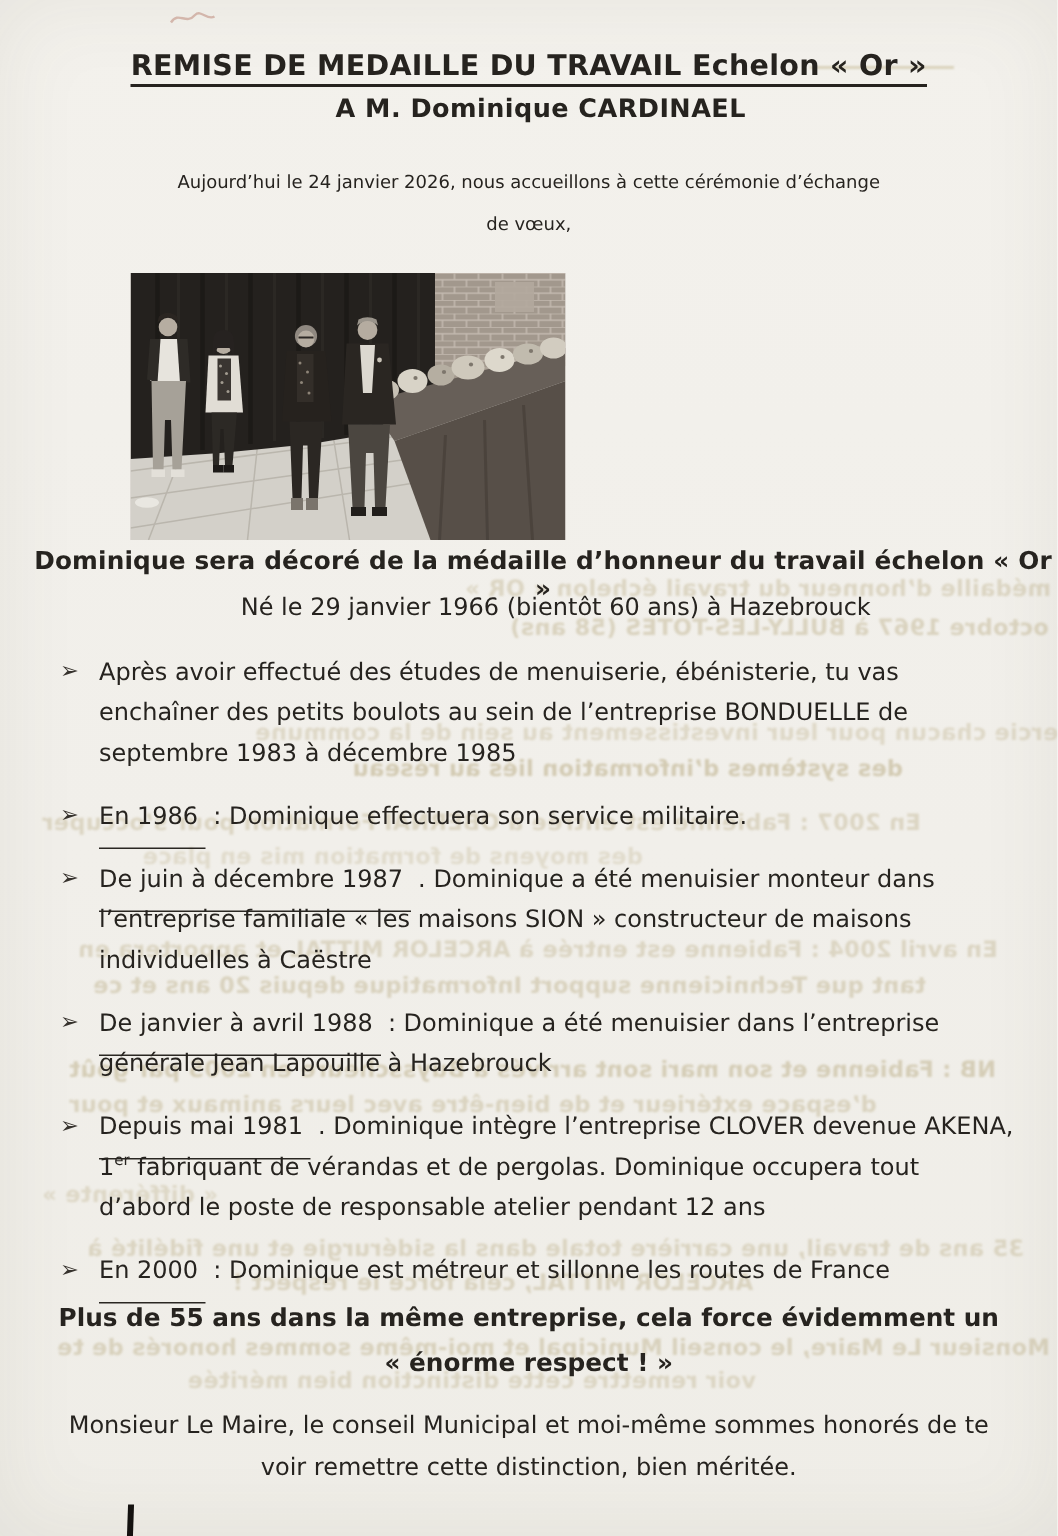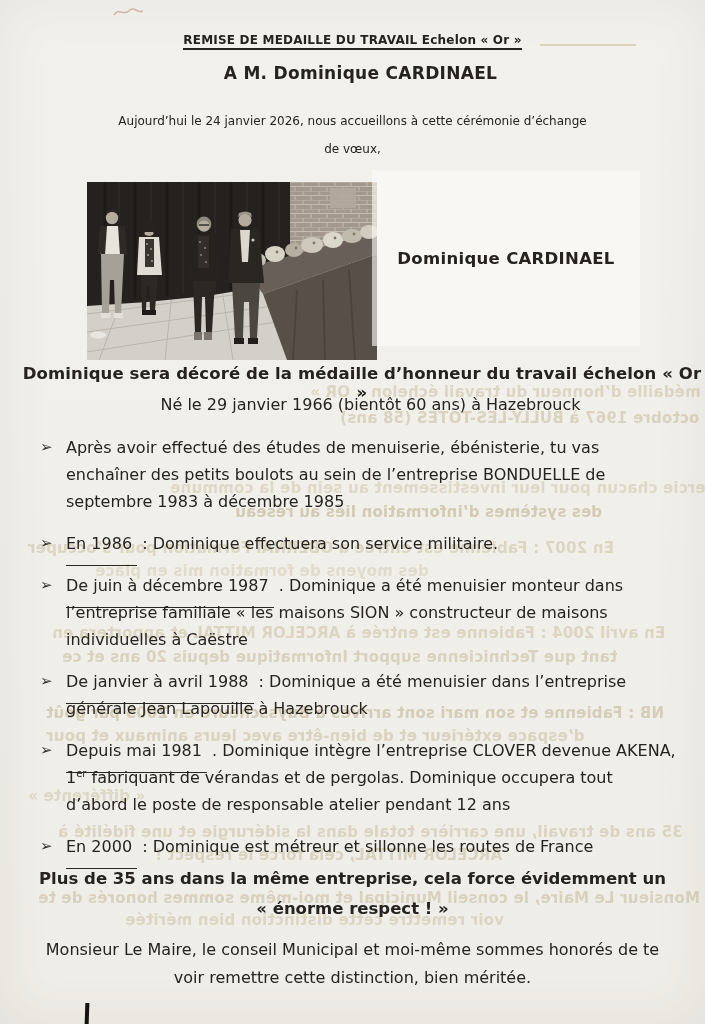--- a/index.html
+++ b/index.html
@@ -7,21 +7,21 @@
     width:705px;height:1024px;position:relative;overflow:hidden;
     background:linear-gradient(180deg,#f3f1ec 0%,#f1efea 55%,#efede7 100%);
     font-family:"DejaVu Sans","Liberation Sans",sans-serif;
     color:#26231f;
   }
   .page{position:absolute;inset:0;box-shadow:inset 0 0 55px rgba(90,85,70,.08);}
   .abs{position:absolute;}
   .center{text-align:center;left:0;right:0;}
   h1,h2,p,ul{margin:0;padding:0;font-weight:normal;}
 
-  .title{top:33px;font-size:12px;font-weight:bold;letter-spacing:.2px;}
+  .title{top:33px;font-size:19px;font-weight:bold;letter-spacing:.2px;}
   .title .u-title{border-bottom:2px solid #26231f;padding-bottom:1px;}
   .subtitle{top:63px;font-size:17px;font-weight:bold;letter-spacing:.3px;margin-left:16px;}
   .intro{top:107px;font-size:12px;line-height:28px;padding:0 18px;}
 
   .photo{top:166px;left:47px;width:290px;height:178px;background:#c9c6c0;overflow:hidden;}
   .photo svg{display:block;}
 
   .caption-panel{top:170px;left:372px;width:268px;height:176px;
     background:rgba(253,252,248,.62);display:flex;align-items:center;justify-content:center;}
   .caption{font-size:16.5px;font-weight:bold;letter-spacing:.3px;}
@@ -203,23 +203,20 @@
         <path d="M144 47 L172 47 L177 101 L141 101 Z" fill="#2a2622"></path>
         <path d="M153 48 L163 48 L161 80 L155 80 Z" fill="#dcd8d0"></path>
         <circle cx="166" cy="58" r="1.6" fill="#c9c3b8"></circle>
         <path d="M145 101 L173 101 L170 156 L163 156 L162 120 L157 120 L156 156 L148 156 Z" fill="#4b4640"></path>
         <rect x="147" y="156" width="10" height="6" fill="#211e1b"></rect>
         <rect x="161" y="156" width="10" height="6" fill="#211e1b"></rect>
       </g>
     </svg>
   </figure>
 
-  <div class="abs caption-panel">
-    <span class="caption">Dominique CARDINAEL</span>
-  </div>
 
   <p class="abs center decl">Dominique sera décoré de la médaille d’honneur du travail échelon « Or »</p>
   <p class="abs center birth">Né le 29 janvier 1966 (bientôt 60 ans) à Hazebrouck</p>
 
   <ul class="abs bullets">
     <li>
       <span class="marker">➢</span>
       <span class="bl-text"><span>Après avoir effectué des études de menuiserie, ébénisterie, tu vas enchaîner des petits boulots au sein de l’entreprise BONDUELLE de septembre 1983 à décembre 1985</span></span>
     </li>
     <li>
@@ -238,20 +235,20 @@
       <span class="marker">➢</span>
       <span class="bl-text"><span class="u">Depuis mai 1981</span><span> . </span><span>Dominique intègre l’entreprise CLOVER devenue AKENA, 1</span><sup>er</sup><span> fabriquant de vérandas et de pergolas. Dominique occupera tout d’abord le poste de responsable atelier pendant 12 ans</span></span>
     </li>
     <li>
       <span class="marker">➢</span>
       <span class="bl-text"><span class="u">En 2000</span><span> : </span><span>Dominique est métreur et sillonne les routes de France</span></span>
     </li>
   </ul>
 
   <p class="abs center respect">
-    <span>Plus de 35 ans dans la même entreprise, cela force évidemment un</span><br>
+    <span>Plus de 55 ans dans la même entreprise, cela force évidemment un</span><br>
     <span>« énorme respect ! »</span>
   </p>
 
   <p class="abs center closing">Monsieur Le Maire, le conseil Municipal et moi-même sommes honorés de te voir remettre cette distinction, bien méritée.</p>
 
   <div class="abs bottom-mark"></div>
 </div>
 
 </body></html>

